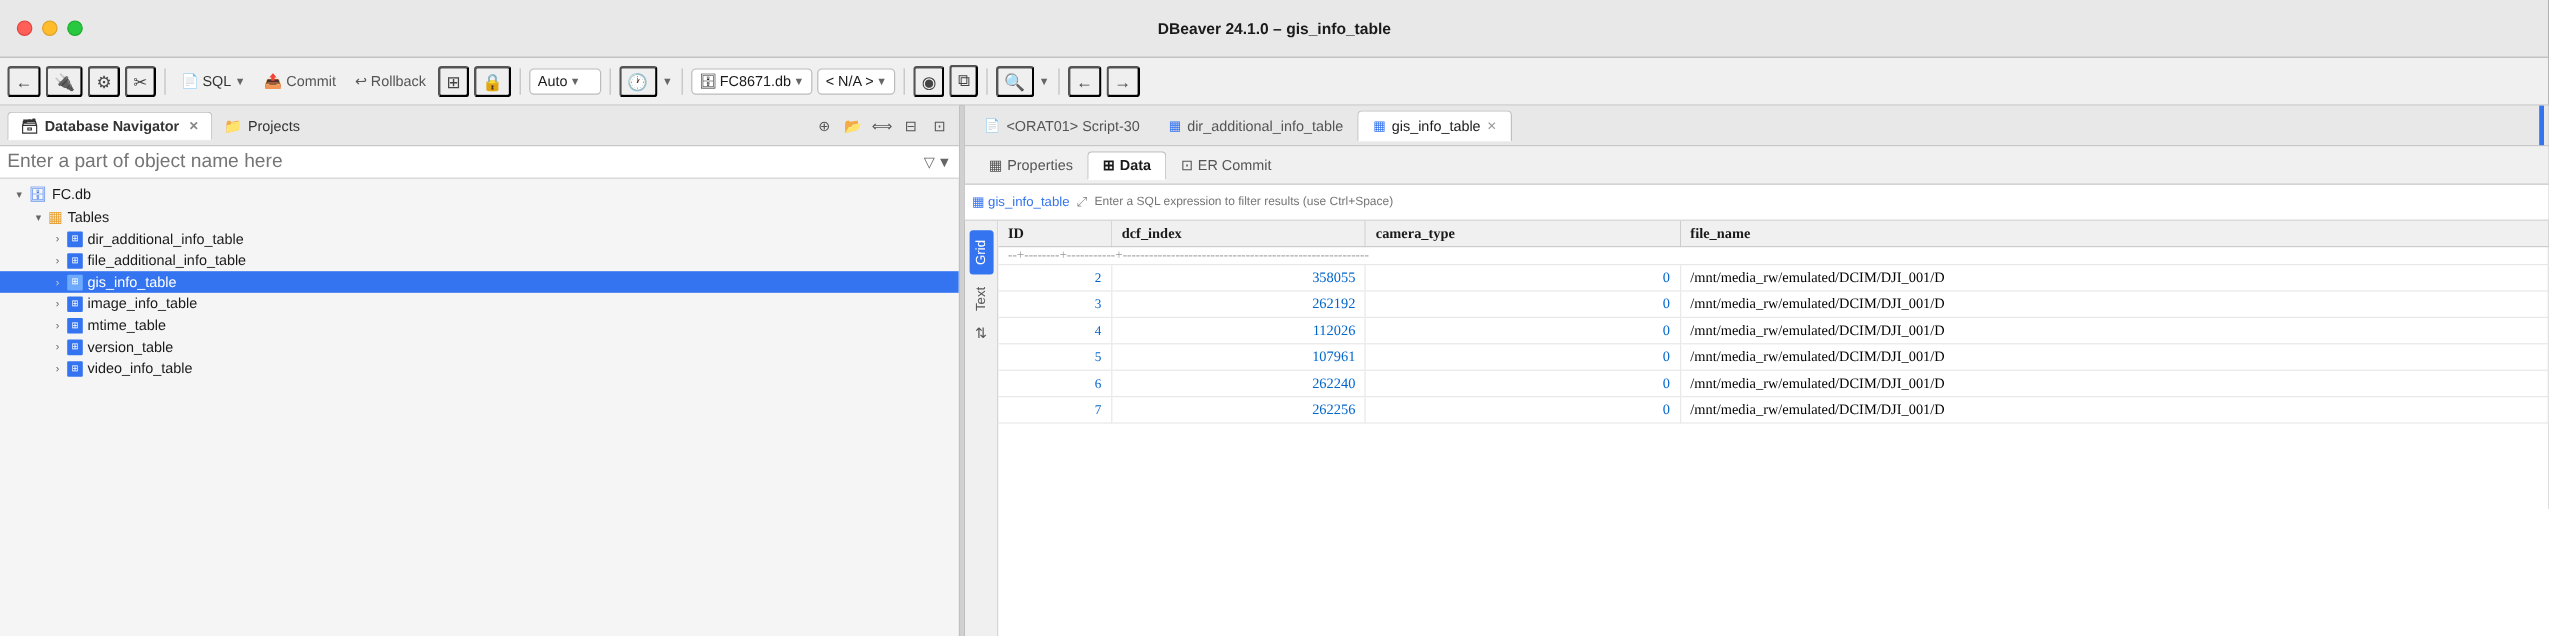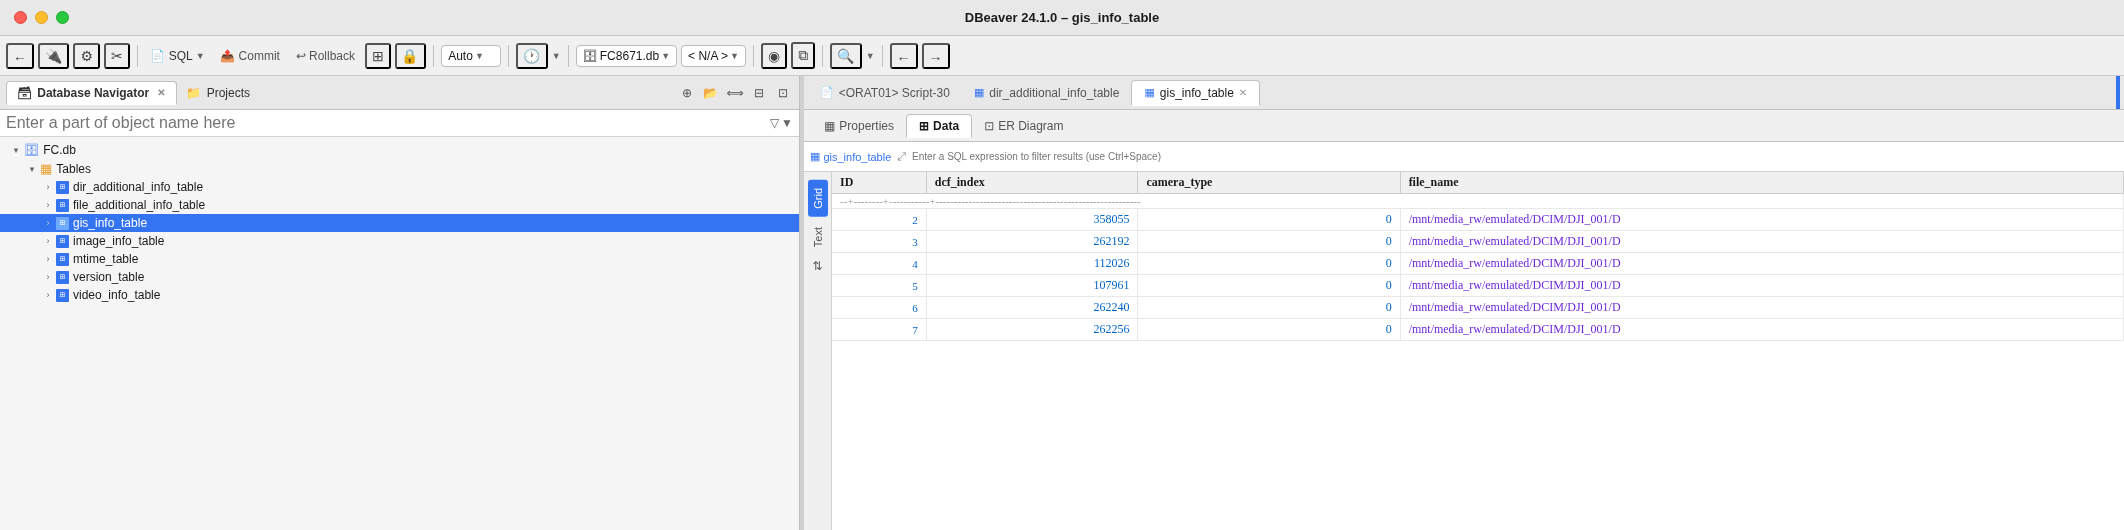--- a/index.html
+++ b/index.html
@@ -9,21 +9,21 @@
       background: #2b2b2b;
       width: 2124px;
       height: 530px;
       overflow: hidden;
       color: #1a1a1a;
     }
 
     
     .title-bar {
       background: #e8e8e8;
-      height: 36px;
+      height: 48px;
       display: flex;
       align-items: center;
       justify-content: center;
       position: relative;
       border-bottom: 1px solid #c8c8c8;
     }
     .traffic-lights {
       position: absolute;
       left: 14px;
       display: flex;
@@ -388,21 +388,21 @@
       font-size: 12px;
       position: sticky;
       top: 0;
       white-space: nowrap;
     }
     .data-table td {
       border-bottom: 1px solid #e8e8e8;
       border-right: 1px solid #e8e8e8;
       padding: 3px 8px;
       white-space: nowrap;
-      color: #6d28d9;
+      color: #000000;
     }
     .data-table td.num { text-align: right; color: #0066cc; }
     .separator-row td {
       color: #999;
       font-size: 11px;
       padding: 1px 8px;
     }
     .row-num {
       color: #888;
       font-size: 11px;
@@ -643,21 +643,21 @@
       <div class="content-tab">
         <span>▦</span>
         <span>Properties</span>
       </div>
       <div class="content-tab active">
         <span>⊞</span>
         <span>Data</span>
       </div>
       <div class="content-tab">
         <span>⊡</span>
-        <span>ER Diagram</span>
+        <span>ER Commit</span>
       </div>
     </div>
 
     <div class="filter-bar">
       <div class="filter-table-badge">
         <span>▦</span>
         <span>gis_info_table</span>
       </div>
       <div class="filter-expand-btn">
         <span>⤢</span>

